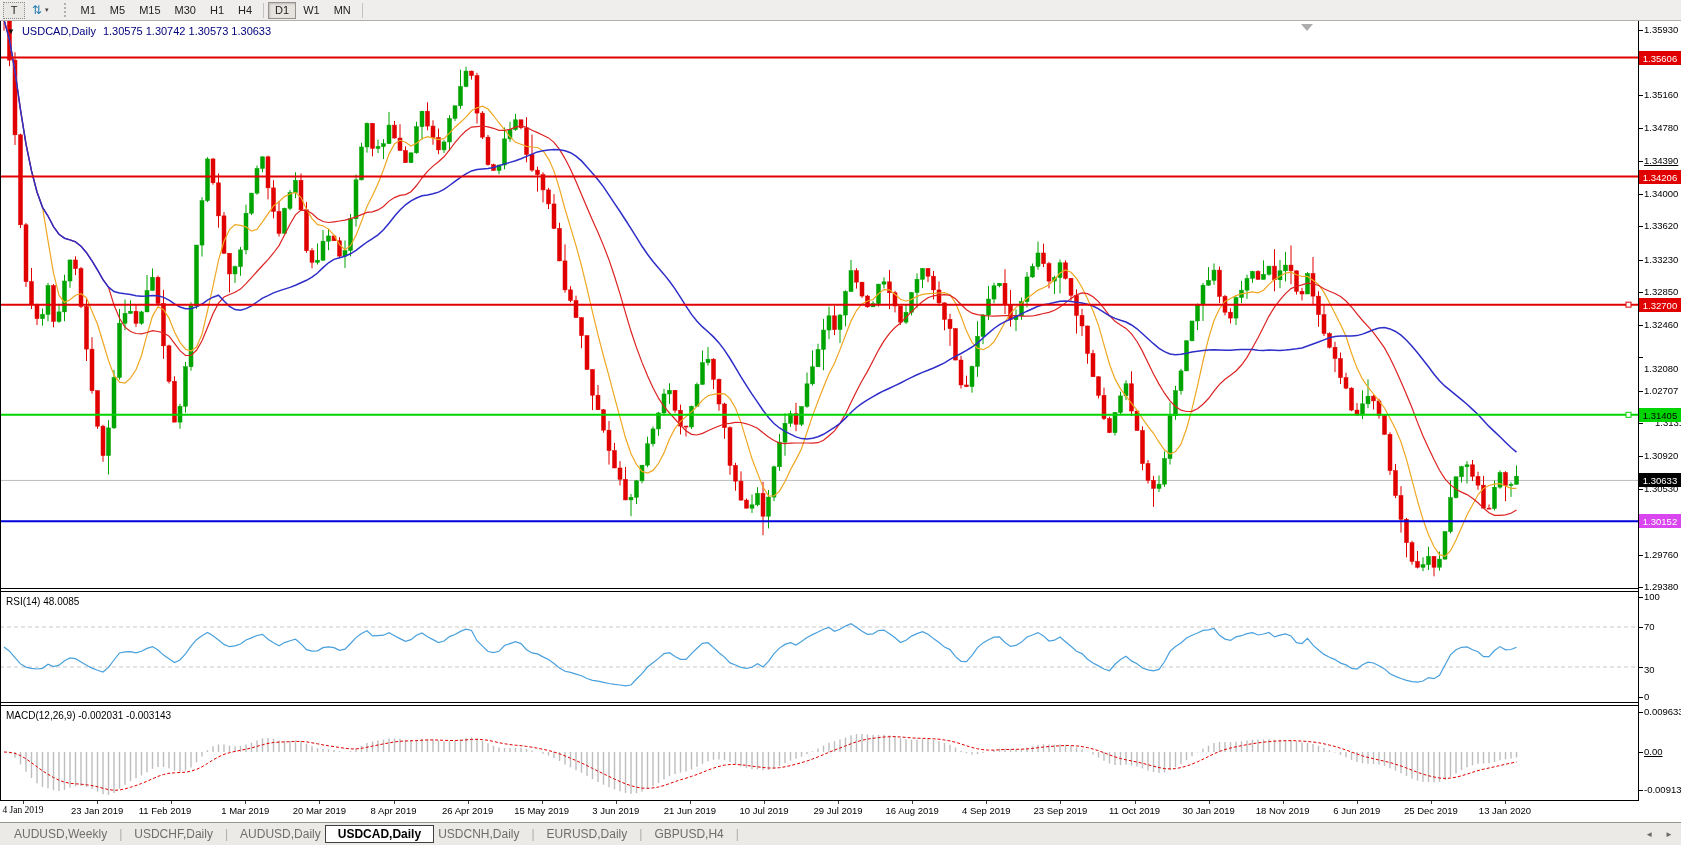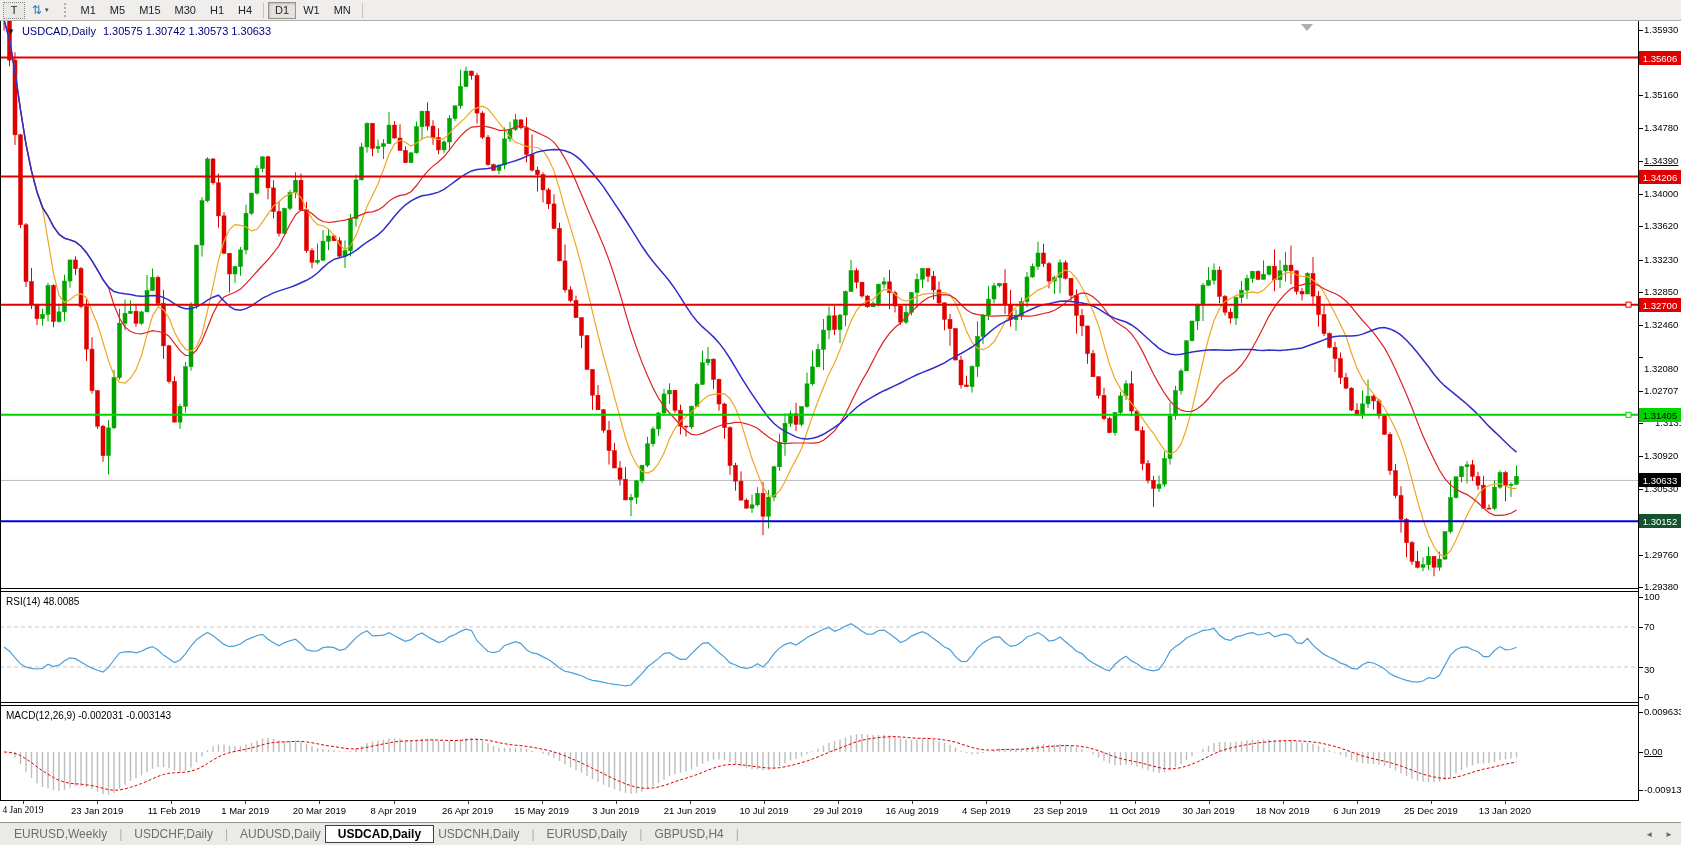--- a/index.html
+++ b/index.html
@@ -978,30 +978,30 @@
     <div class="axdash" style="top: 712px;"></div>
     <div class="axlabel" style="top: 706px;">0.009633</div>
     <div class="axdash" style="top: 752px;"></div>
     <div class="axlabel" style="top: 746px; text-decoration: underline;">0.00</div>
     <div class="axdash" style="top: 790px;"></div>
     <div class="axlabel" style="top: 784px;">-0.009134</div>
     <div class="tag" style="top: 51px; background: rgb(225, 0, 0); color: rgb(255, 255, 255);">1.35606</div>
     <div class="tag" style="top: 170px; background: rgb(225, 0, 0); color: rgb(255, 255, 255);">1.34206</div>
     <div class="tag" style="top: 298px; background: rgb(225, 0, 0); color: rgb(255, 255, 255);">1.32700</div>
     <div class="tag" style="top: 408px; background: rgb(0, 212, 0); color: rgb(0, 0, 0);">1.31405</div>
-    <div class="tag" style="top: 514px; background: #14532d; color: rgb(255, 255, 255);">1.30152</div>
+    <div class="tag" style="top: 514px; background: #d946ef; color: rgb(255, 255, 255);">1.30152</div>
     <div class="tag" style="top: 473px; background: rgb(0, 0, 0); color: rgb(255, 255, 255);">1.30633</div>
   </div>
 <div id="date-axis">
     <div class="dtick" style="left: 23px;"></div>
     <div class="dlabel" style="left: 23px; font-family: Liberation Serif, serif;">4 Jan 2019</div>
     <div class="dtick" style="left: 97.1px;"></div>
     <div class="dlabel" style="left: 97.1px;">23 Jan 2019</div>
     <div class="dtick" style="left: 171.2px;"></div>
-    <div class="dlabel" style="left: 174px; text-align: center;">11 Feb 2019</div>
+    <div class="dlabel" style="left: 165px; text-align: center;">11 Feb 2019</div>
     <div class="dtick" style="left: 245.3px;"></div>
     <div class="dlabel" style="left: 245.3px;">1 Mar 2019</div>
     <div class="dtick" style="left: 319.4px;"></div>
     <div class="dlabel" style="left: 319.4px;">20 Mar 2019</div>
     <div class="dtick" style="left: 393.5px;"></div>
     <div class="dlabel" style="left: 393.5px;">8 Apr 2019</div>
     <div class="dtick" style="left: 467.6px;"></div>
     <div class="dlabel" style="left: 467.6px;">26 Apr 2019</div>
     <div class="dtick" style="left: 541.7px;"></div>
     <div class="dlabel" style="left: 541.7px;">15 May 2019</div>
@@ -1028,21 +1028,21 @@
     <div class="dtick" style="left: 1356.8px;"></div>
     <div class="dlabel" style="left: 1356.8px;">6 Jun 2019</div>
     <div class="dtick" style="left: 1430.9px;"></div>
     <div class="dlabel" style="left: 1430.9px;">25 Dec 2019</div>
     <div class="dtick" style="left: 1505px;"></div>
     <div class="dlabel" style="left: 1505px;">13 Jan 2020</div>
   </div>
 
 <div id="tab-bar">
   <div id="tabs" style="display:flex;align-items:center">
-      <div class="tab">EURUSD,Weekly</div>
+      <div class="tab">AUDUSD,Weekly</div>
       <div class="tabsep">|</div>
       <div class="tab">USDCHF,Daily</div>
       <div class="tabsep">|</div>
       <div class="tab">AUDUSD,Daily</div>
       <div class="tab active">USDCAD,Daily</div>
       <div class="tab">USDCNH,Daily</div>
       <div class="tabsep">|</div>
       <div class="tab">EURUSD,Daily</div>
       <div class="tabsep">|</div>
       <div class="tab">GBPUSD,H4</div>

